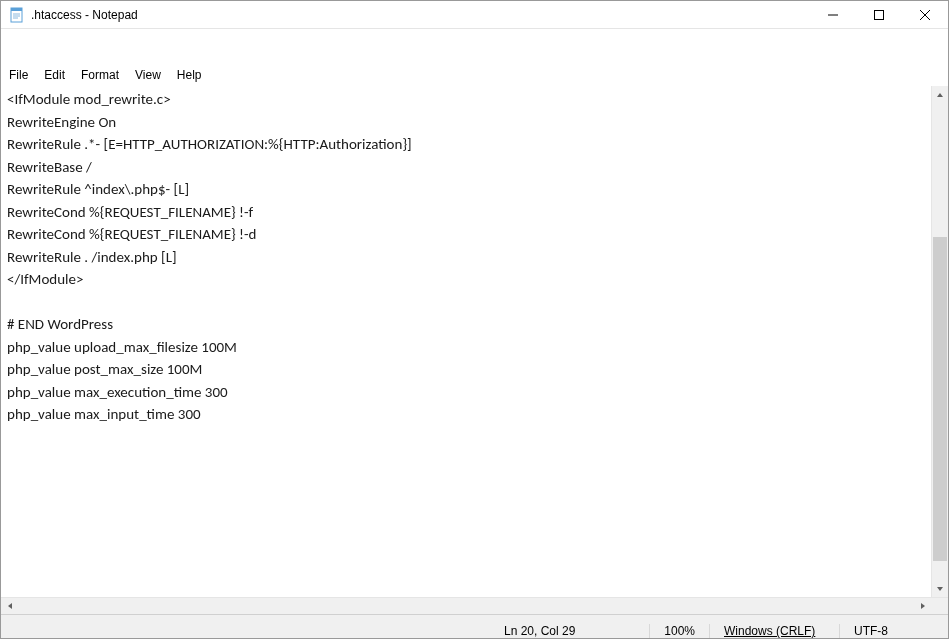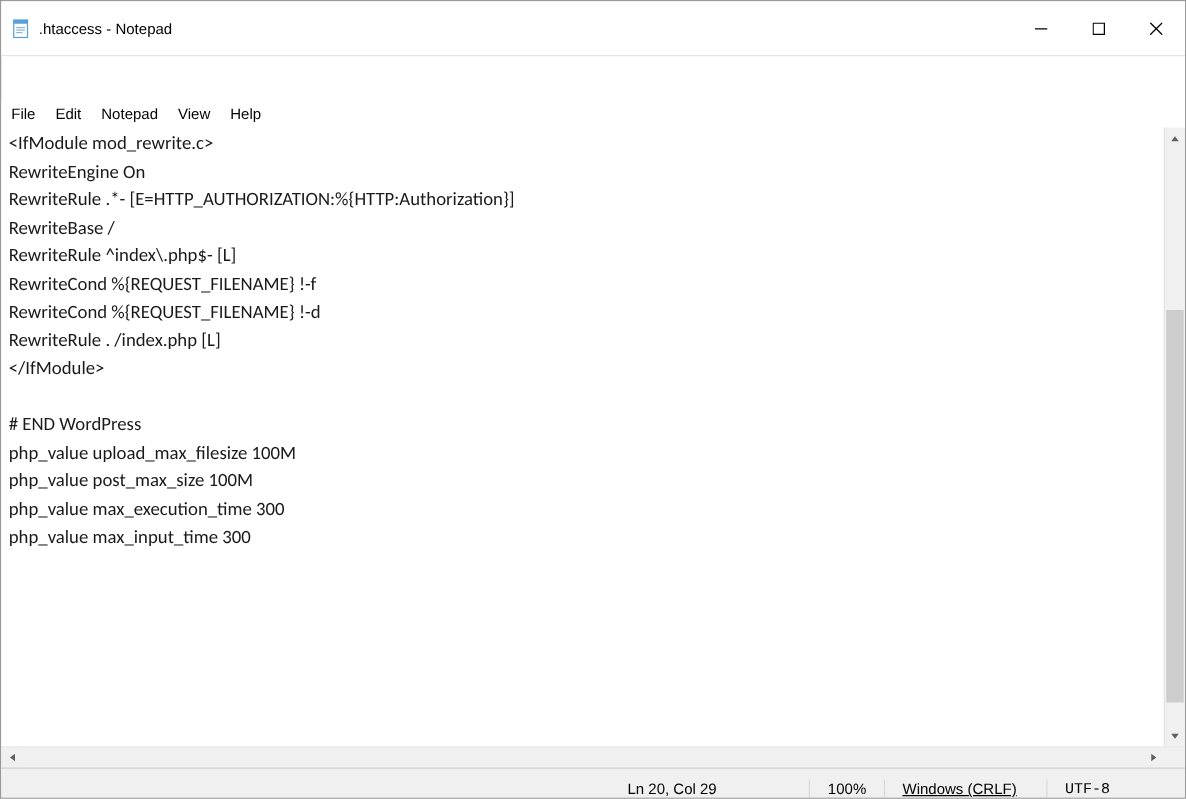--- a/index.html
+++ b/index.html
@@ -8,21 +8,21 @@
       font-size: 12px;
       background: #ffffff;
       width: 949px;
       height: 639px;
       overflow: hidden;
       border: 1px solid #999;
       display: flex;
       flex-direction: column;
     }
     .titlebar {
-      height: 44px;
+      height: 28px;
       background: #ffffff;
       display: flex;
       align-items: center;
       border-bottom: 1px solid #e5e5e5;
     }
     .titlebar-icon {
       width: 16px; height: 16px;
       margin: 0 6px 0 8px;
       display: flex; align-items: center; justify-content: center;
     }
@@ -123,21 +123,21 @@
       font-size: 12px;
       color: #000;
     }
     .status-spacer { flex: 1; border-right: 1px solid #d8d8d8; }
     .status-cell {
       padding: 0 14px;
       display: flex; align-items: center;
       border-right: 1px solid #d8d8d8;
       white-space: nowrap;
     }
-    .status-cell:last-child { border-right: none; padding-right: 60px; font-family: Liberation Mono, monospace; }
+    .status-cell:last-child { border-right: none; padding-right: 60px; }
     .status-cell.pos { min-width: 160px; }
     .status-cell.zoom { min-width: 60px; justify-content: flex-end; }
     .status-cell.le { min-width: 130px; text-decoration: underline; }
     .status-cell.enc { min-width: 80px; }
   </style>
 </head>
 <body>
 
 <div class="titlebar">
   <span class="titlebar-icon">
@@ -167,21 +167,21 @@
           <line x1="0" y1="0" x2="10" y2="10" stroke="#000" stroke-width="1"></line>
           <line x1="10" y1="0" x2="0" y2="10" stroke="#000" stroke-width="1"></line>
         </svg>
     </div>
   </div>
 </div>
 
 <div class="menubar">
   <span class="menu-item">File</span>
   <span class="menu-item">Edit</span>
-  <span class="menu-item">Notepad</span>
+  <span class="menu-item">Format</span>
   <span class="menu-item">View</span>
   <span class="menu-item">Help</span>
 </div>
 
 <div class="editor-wrap">
   <textarea class="editor" spellcheck="false" style="">&lt;IfModule mod_rewrite.c&gt;
 RewriteEngine On
 RewriteRule .*- [E=HTTP_AUTHORIZATION:%{HTTP:Authorization}]
 RewriteBase /
 RewriteRule ^index\.php$- [L]

